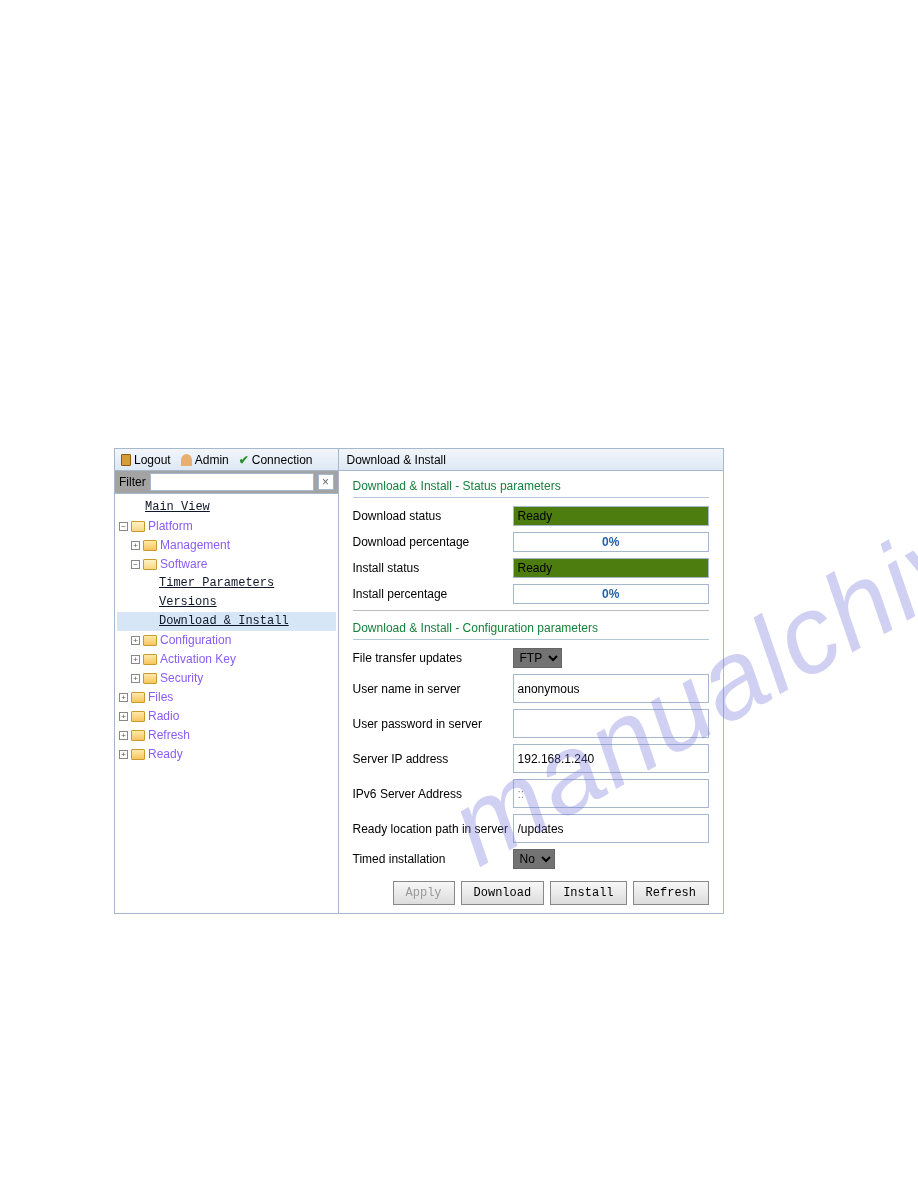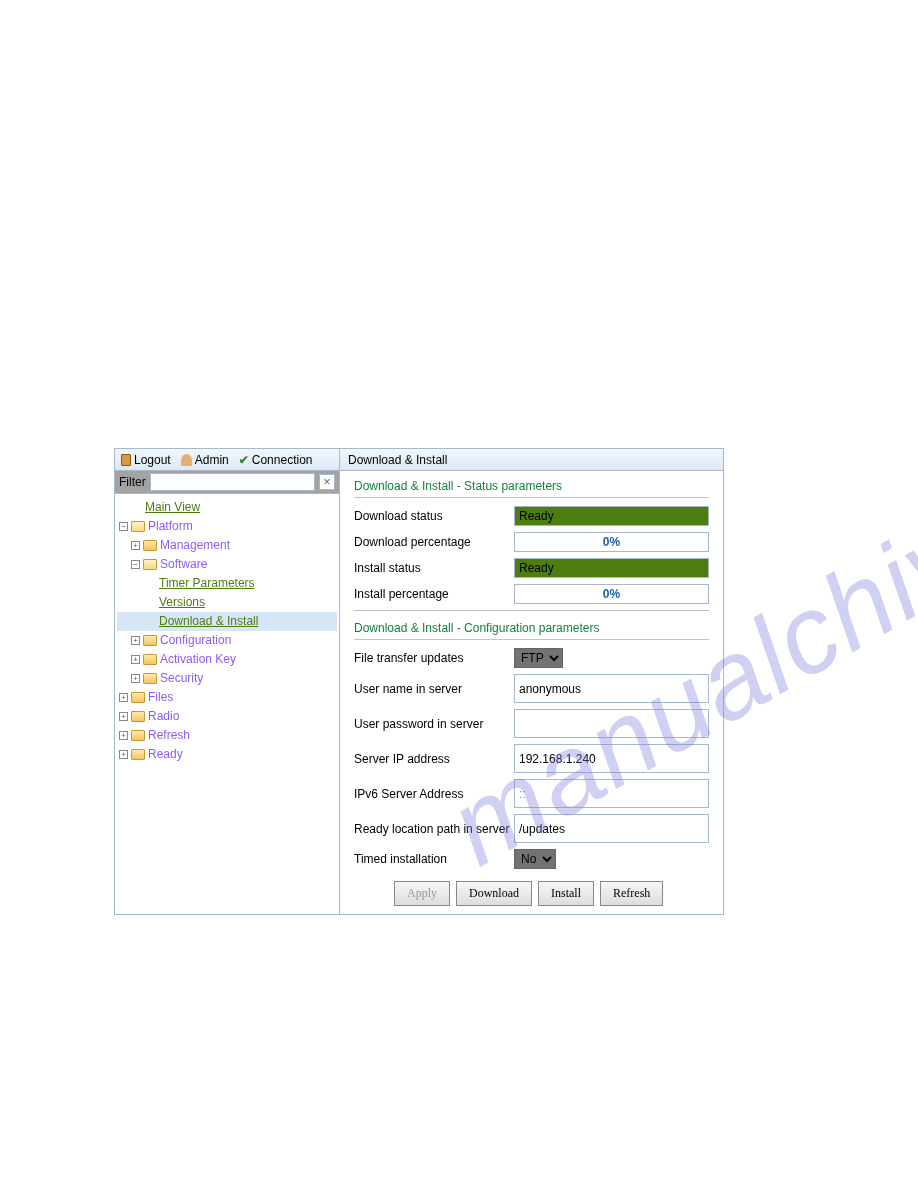--- a/index.html
+++ b/index.html
@@ -101,21 +101,21 @@
     border: 1px solid #c99a2e;
     border-radius: 1px;
     position: relative;
   }
   .folder-open-icon {
     width: 14px; height: 11px; display: inline-block;
     background: linear-gradient(#fff2c6, #f8d983);
     border: 1px solid #c99a2e;
     border-radius: 1px;
   }
-  .tree-link { color: #4d7c0f; text-decoration: underline; cursor: pointer; }
+  .tree-link { color: #0f172a; text-decoration: underline; cursor: pointer; font-family: Liberation Mono, monospace; }
   .tree-label { color: #8b5cf6; cursor: pointer; }
 
   .main {
     flex: 1;
     display: flex;
     flex-direction: column;
   }
   .main-header {
     background: linear-gradient(#f2f6fb, #dde8f4);
     border-bottom: 1px solid #a6b8cc;
@@ -186,21 +186,21 @@
   .button-row {
     display: flex;
     gap: 6px;
     margin-top: 12px;
     padding-left: 40px;
   }
   .btn {
     border: 1px solid #888;
     background: linear-gradient(#f7f7f7, #ddd);
     padding: 4px 12px;
-    font-family: Liberation Serif, serif;
+    font-family: Liberation Mono, monospace;
     font-size: 12px;
     cursor: pointer;
     text-align: right;
   }
   .btn:disabled { color: #999; cursor: default; }
   .door-icon { width: 10px; height: 12px; background: #d69b3a; border: 1px solid #8a5a10; display: inline-block; border-radius: 1px; }
   .admin-icon { width: 11px; height: 12px; border-radius: 50% 50% 0 0; background: #e8b070; display: inline-block; }
   .check-icon { color: #2a8f2a; font-weight: bold; display: inline-block; }
 </style>
 </head>

